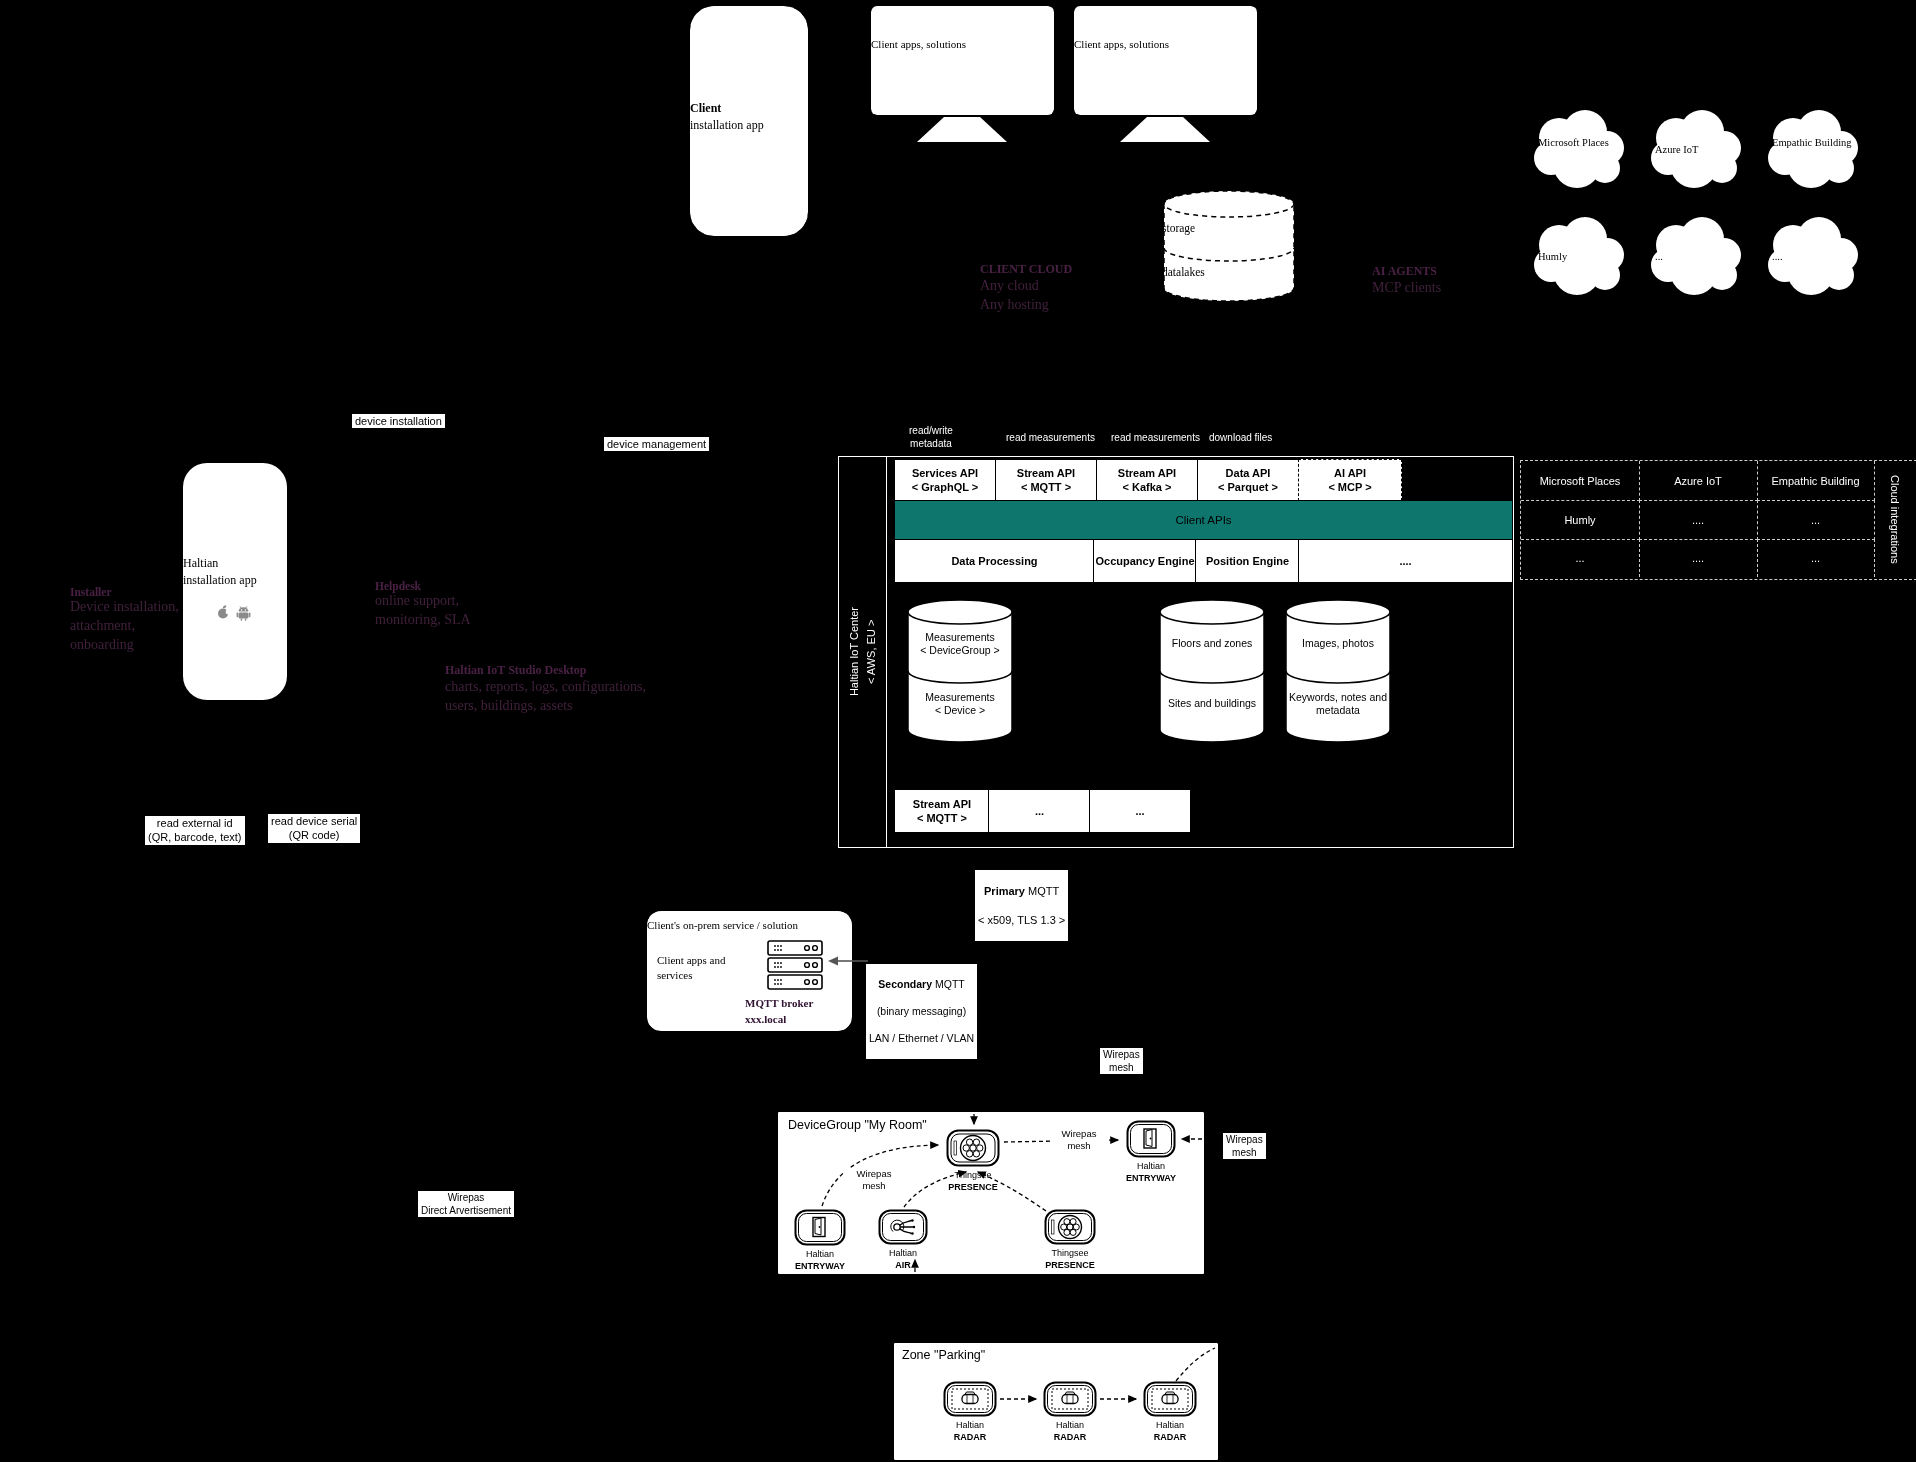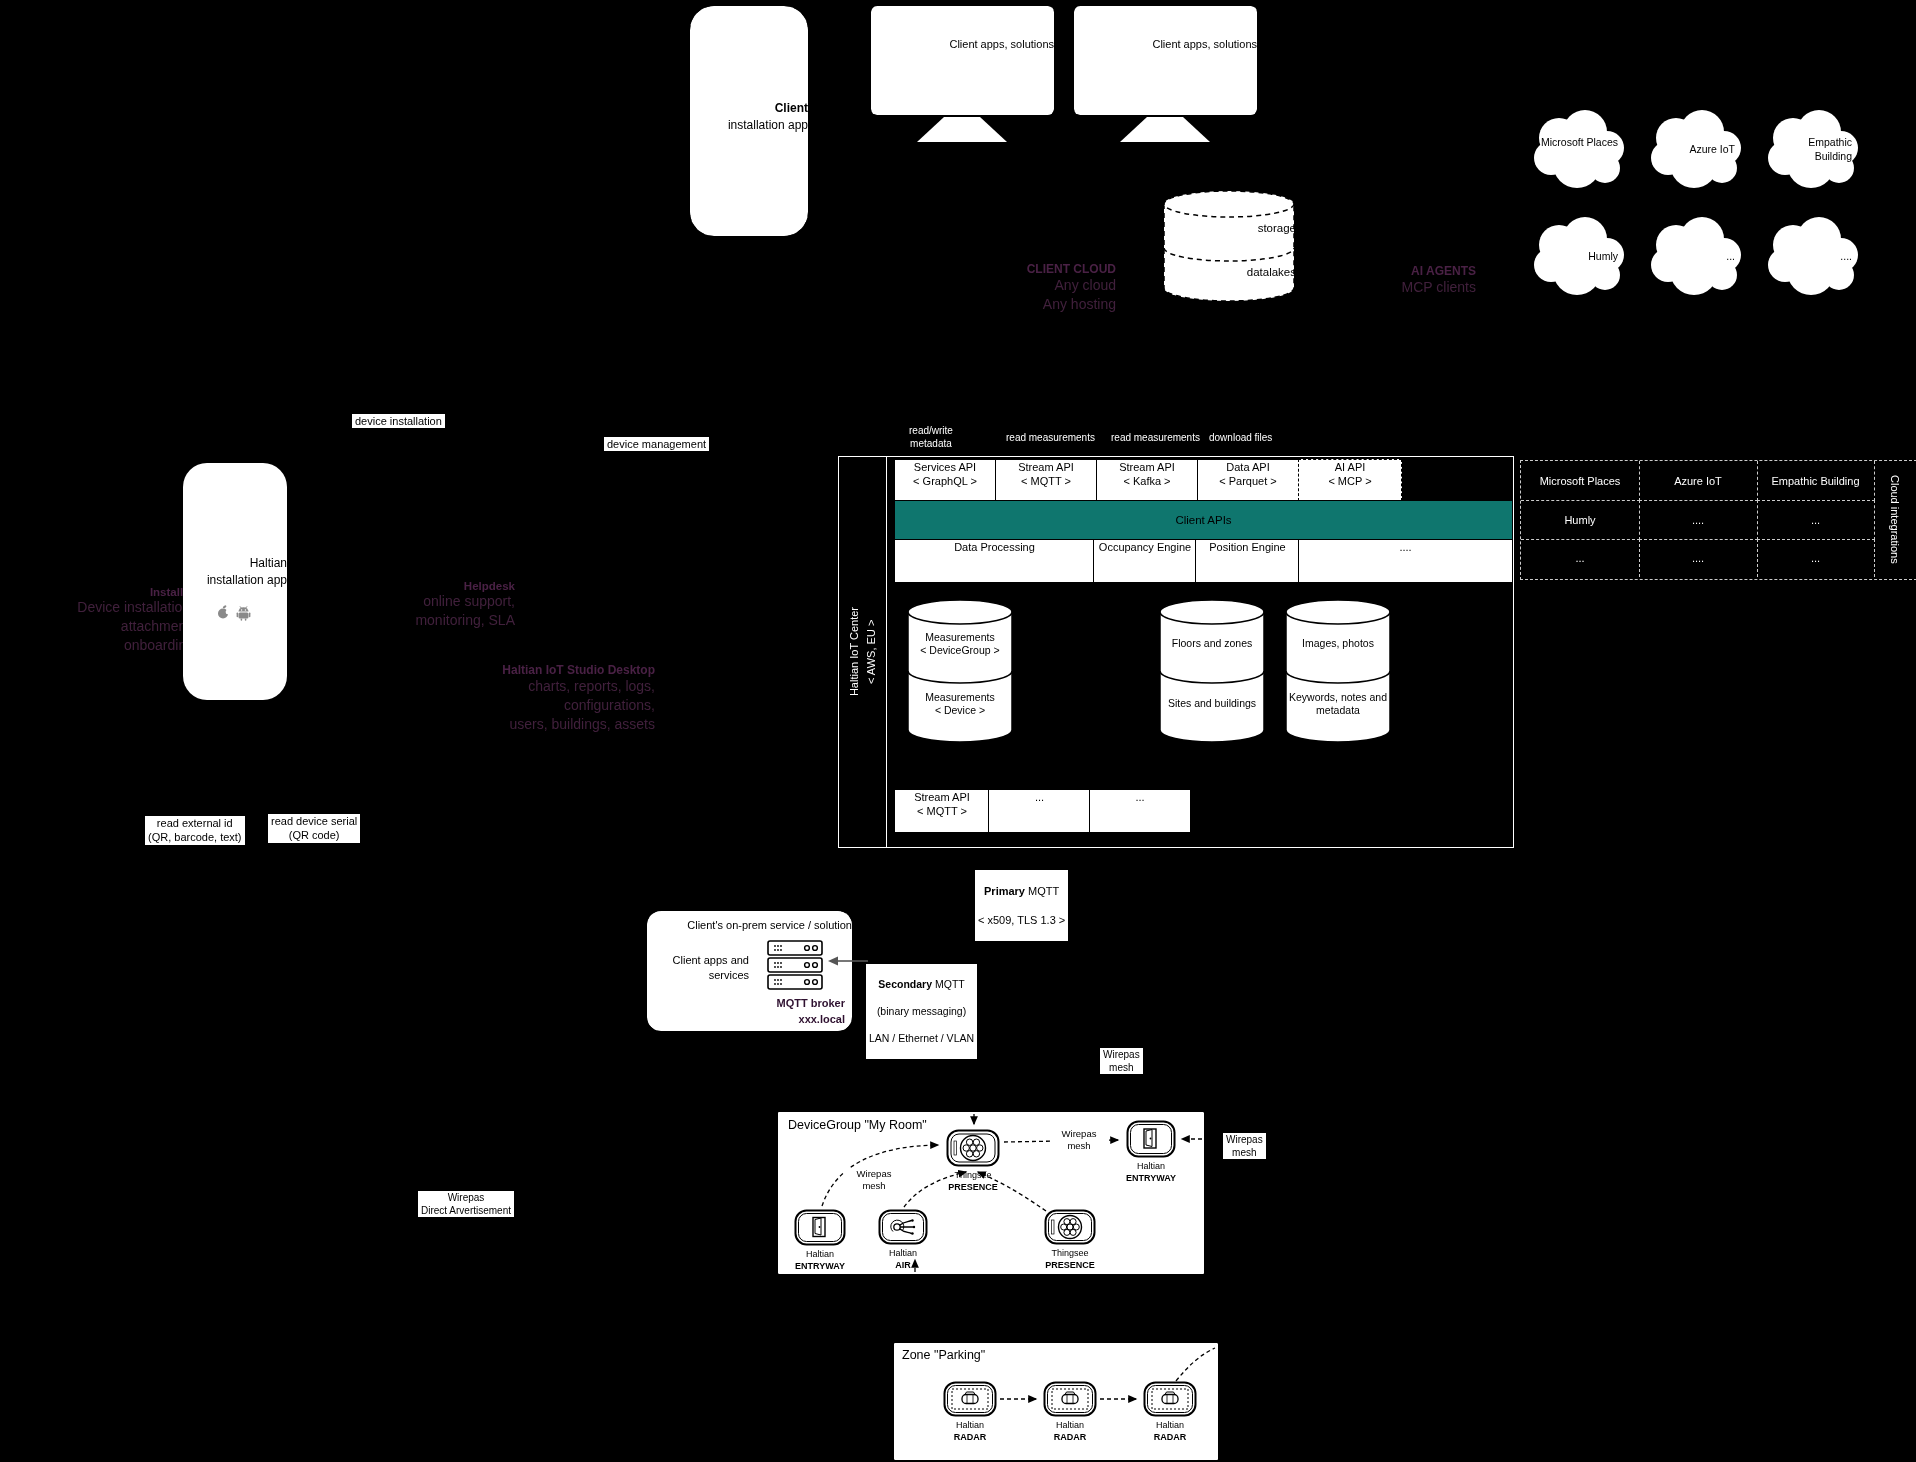--- a/index.html
+++ b/index.html
@@ -1,36 +1,36 @@
 <!DOCTYPE html>
 <html><head>
 <meta charset="utf-8">
 <style>
   html,body{margin:0;padding:0;background:#000;}
   body{position:relative;width:1916px;height:1462px;overflow:hidden;
        font-family:"Liberation Sans",sans-serif;color:#000;}
   .abs{position:absolute;}
-  .ctr{text-align:right;}
+  .ctr{text-align:left;font-family:Liberation Serif, serif;}
   .pre{white-space:pre-line;}
   
   .shell{background:#fff;background-clip:padding-box;border:2px dashed #000;}
   .solid-shell{background:#fff;}
   
   .chip{position:absolute;background:#fff;color:#000;font-size:11px;line-height:1.3;
         padding:0 3px;text-align:center;white-space:pre-line;}
   .chip-dark{background:#000;color:#fff;}
   .chip b{font-weight:bold;}
   .purple-t{font-weight:bold;font-size:12px;color:#4a2145;}
   .purple-b{font-size:14px;line-height:1.35;color:#41203c;}
   .onwhite-purple{color:#2f1130;font-weight:bold;}
   
   .iot-box{border:1px solid #fff;}
   .cell{position:absolute;background:#fff;border:1px solid #000;display:flex;
-        flex-direction:column;align-items:center;
-        font-size:11px;line-height:1.3;text-align:center;}
+        flex-direction:column;align-items:center;justify-content:center;
+        font-size:11px;line-height:1.3;text-align:center;font-weight:bold;}
   .cell.dashed{border-style:dashed;}
   .rowbar{position:absolute;background:#0f766e;display:flex;align-items:center;
           justify-content:center;font-size:11.5px;}
   .db-label{position:absolute;display:flex;align-items:center;justify-content:center;
             font-size:10.5px;line-height:1.25;text-align:center;white-space:pre-line;}
   .vlabel{writing-mode:vertical-rl;transform:rotate(180deg);color:#fff;
           font-size:11px;line-height:1.5;text-align:center;}
   .vlabel2{writing-mode:vertical-rl;color:#fff;font-size:11px;text-align:center;}
   
   .ct-cell{position:absolute;color:#fff;font-size:11px;display:flex;align-items:center;

